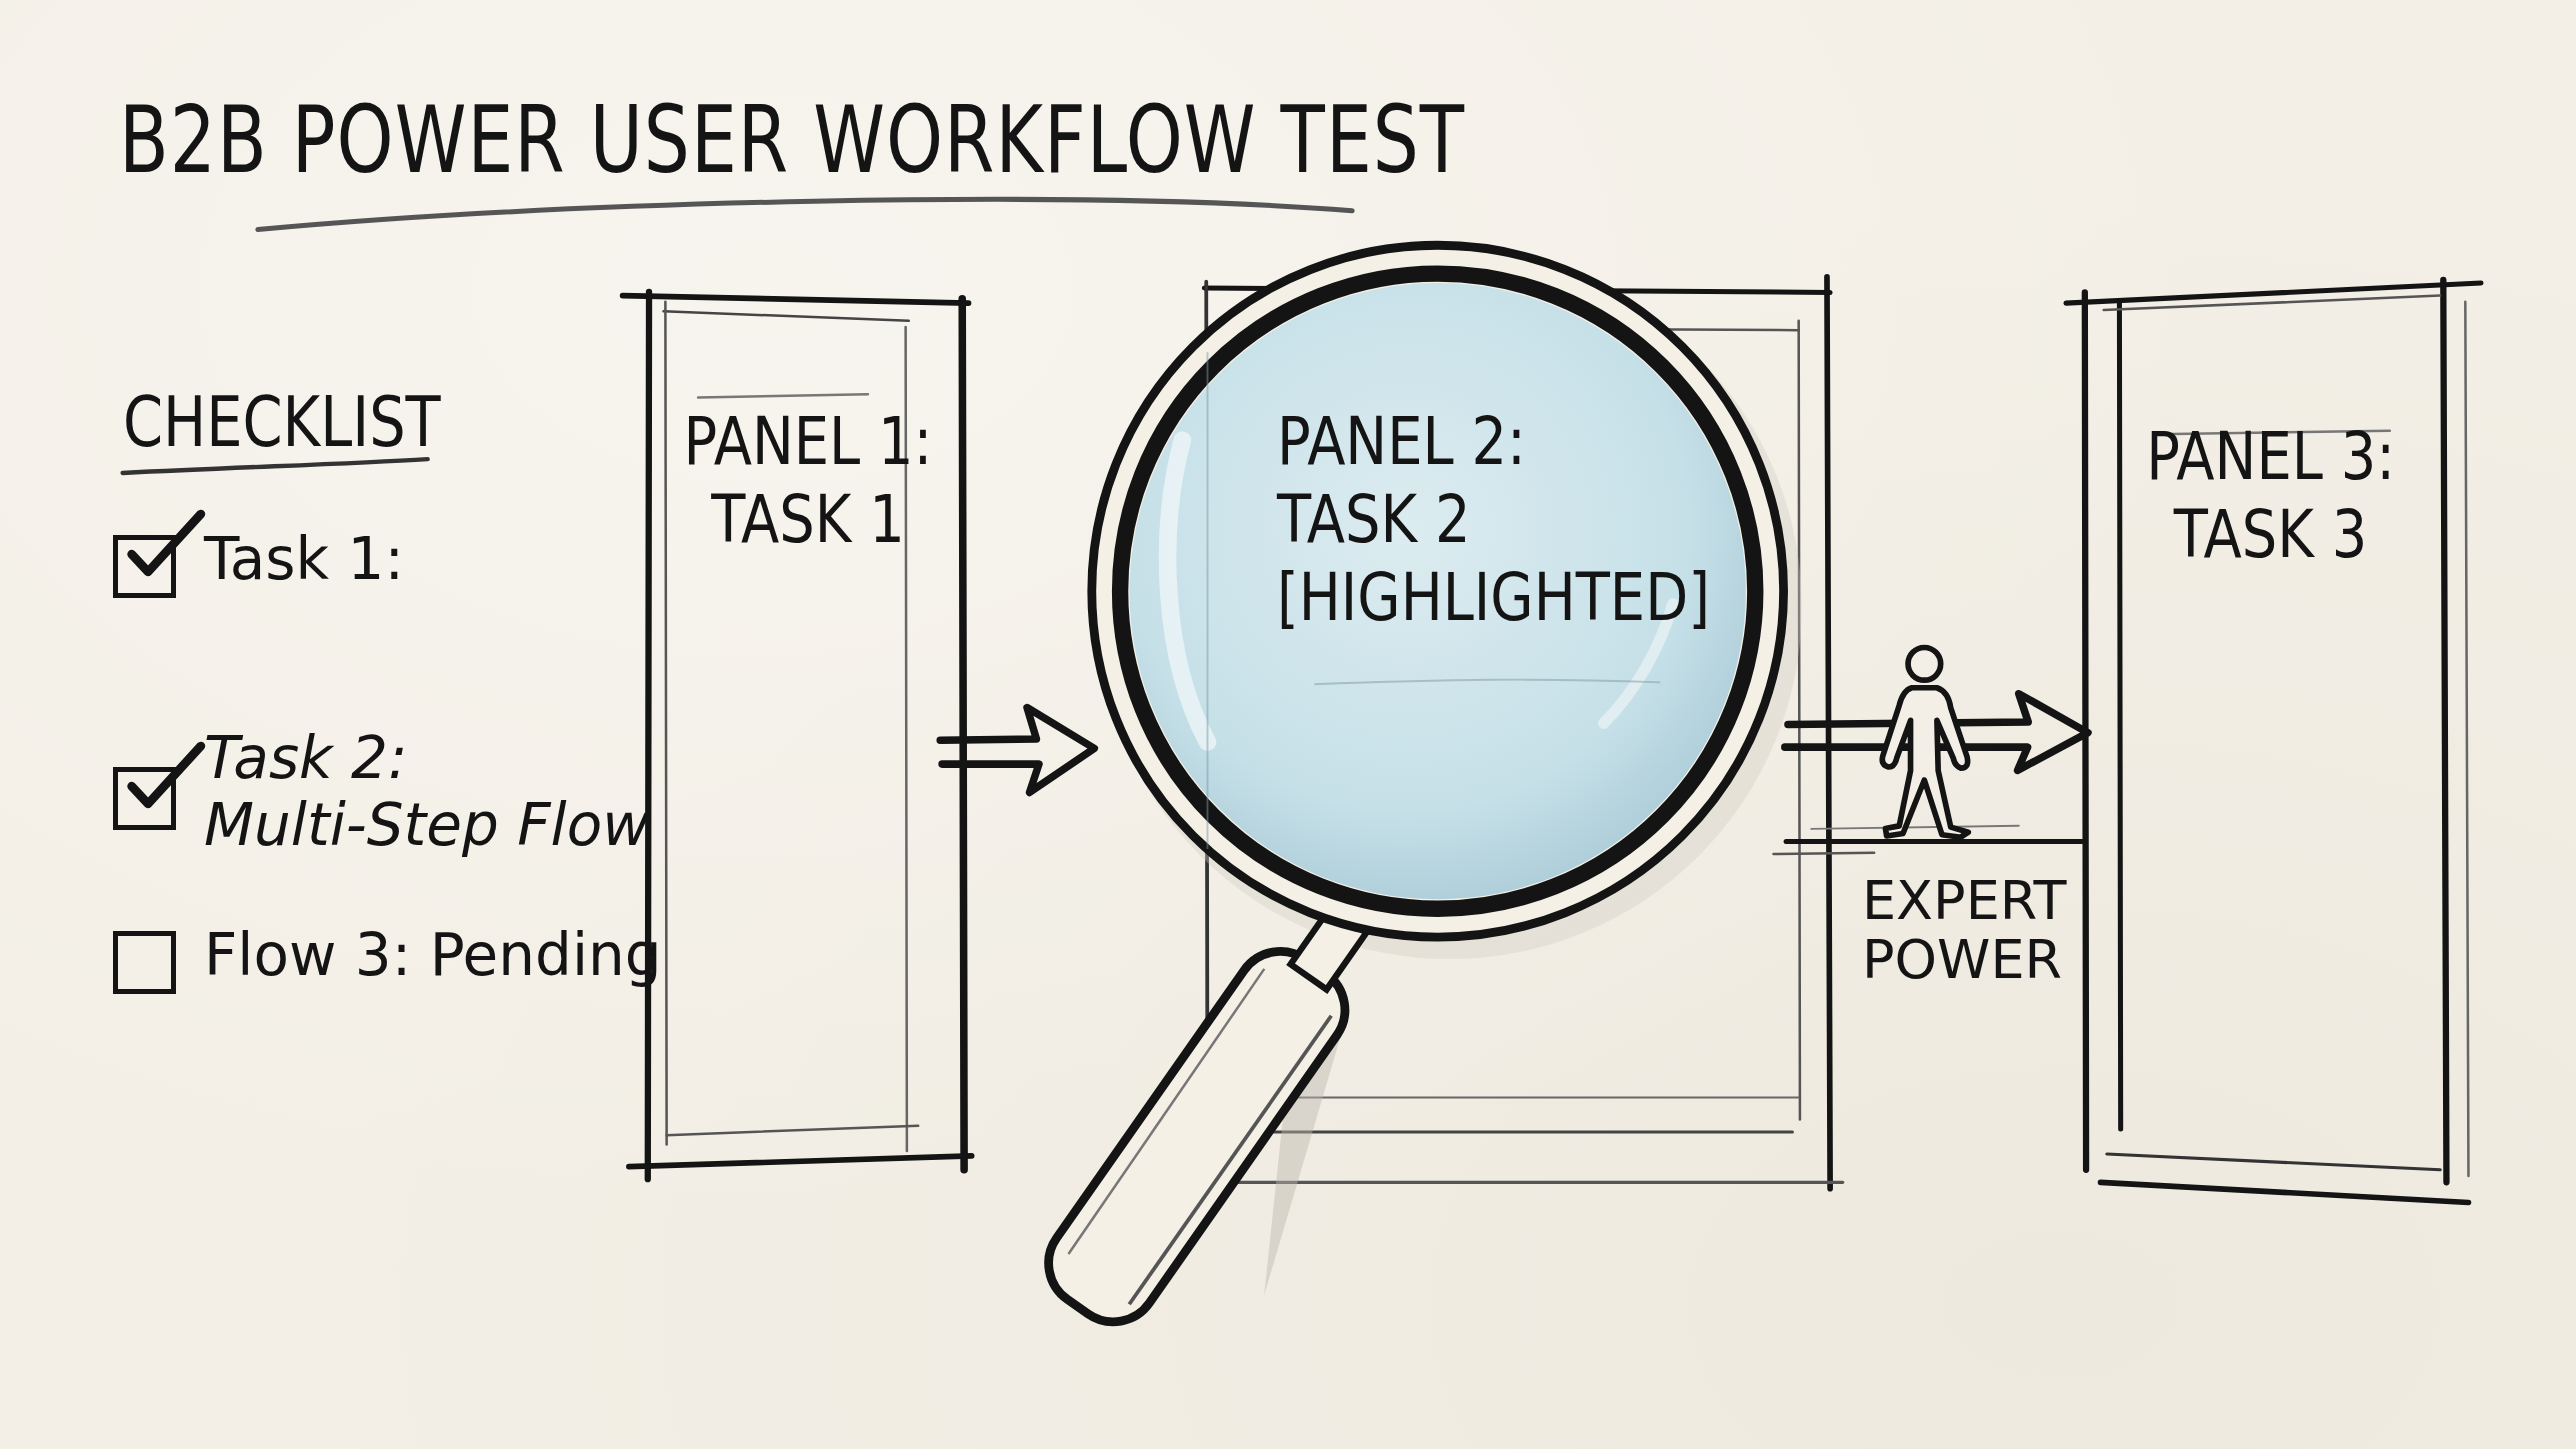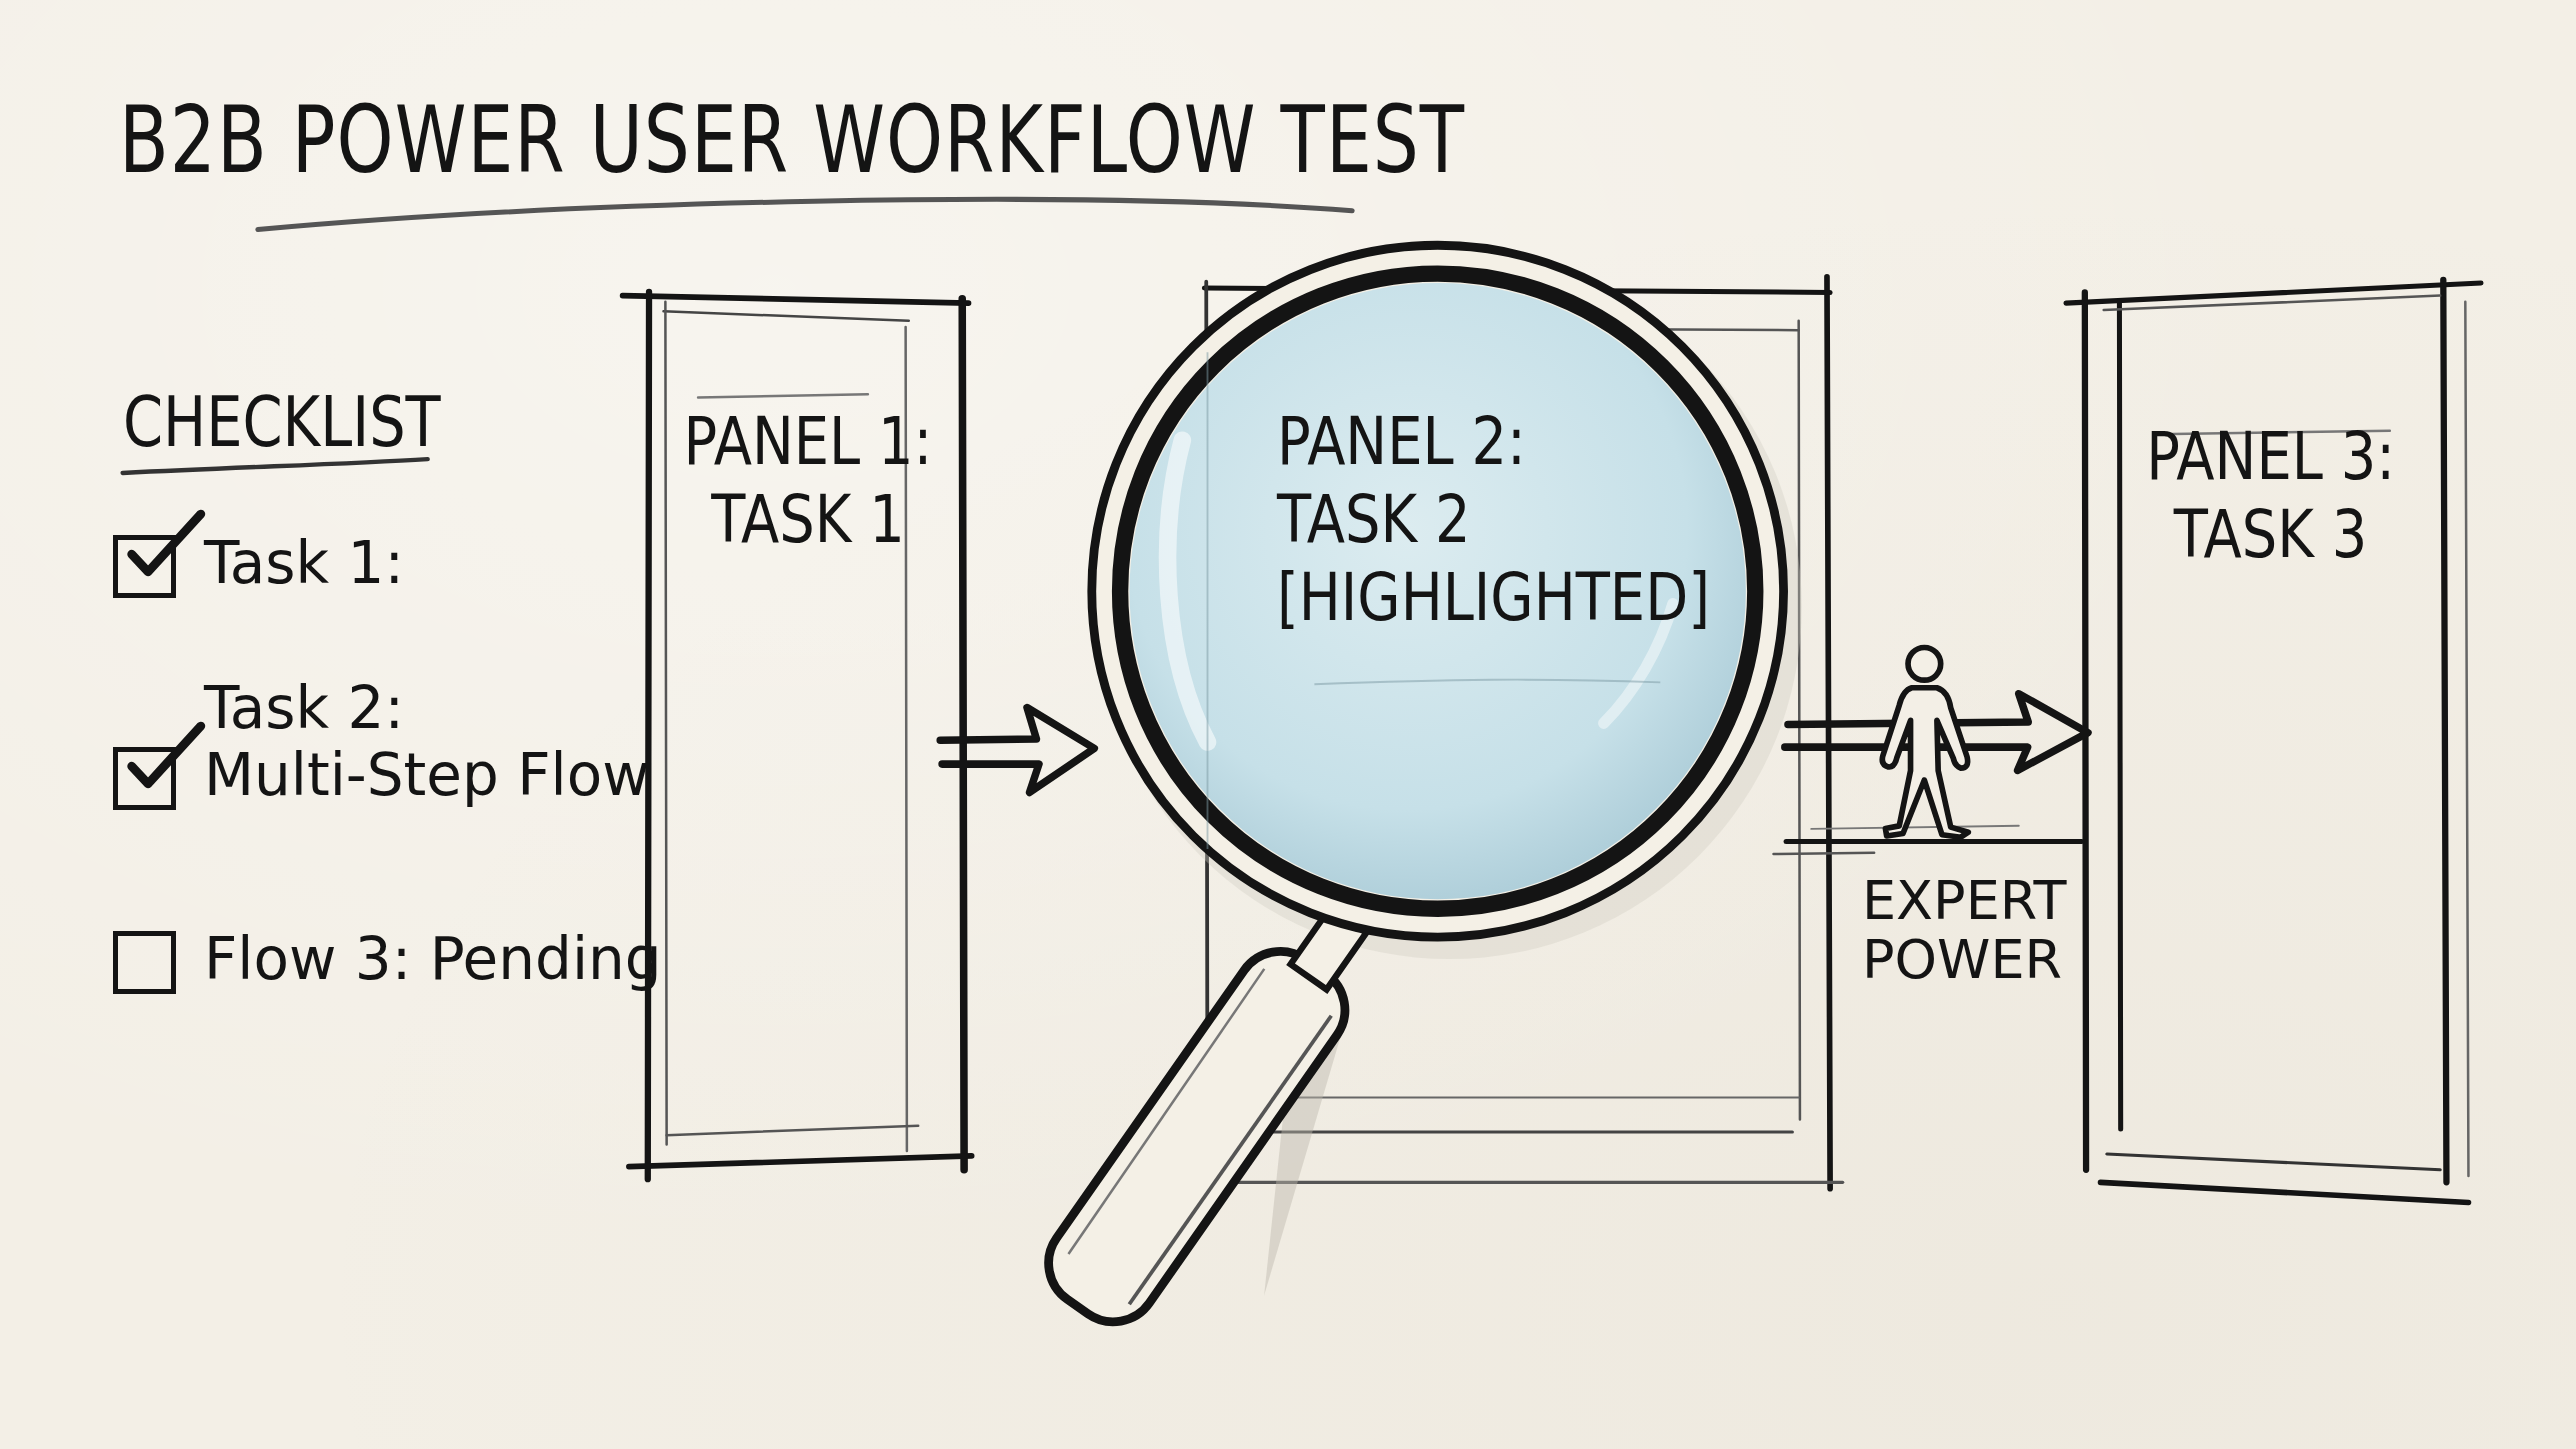--- a/index.html
+++ b/index.html
@@ -22,21 +22,21 @@
     font-size:93px; letter-spacing:1.3px; font-weight:400;
     font-family:"DejaVu Sans", sans-serif;
     transform:scaleX(0.78); transform-origin:left top;
     white-space:nowrap; line-height:1;
   }
   .hand { font-family:"DejaVu Sans", sans-serif; white-space:nowrap; line-height:1; }
   .checklist-title {
     left:123px; top:387px; font-size:70px;
     transform:scaleX(0.82); transform-origin:left top;
   }
-  .check-item { position:absolute; left:113px; display:flex; align-items:flex-end; }
+  .check-item { position:absolute; left:113px; display:flex; align-items:center; }
   .check-box {
     width:63px; height:63px; border:5.7px solid #141414; box-sizing:border-box;
     position:relative; margin-top:12.6px; flex:none;
   }
   .check-mark { position:absolute; left:6.3px; top:-31px; width:82px; height:88px; }
   .check-label { margin-left:28px; font-size:58px; line-height:1.16; }
   .panel-label { font-size:65px; text-align:center; line-height:1.2; transform:scaleX(0.86); }
   .expert-label { font-size:54px; text-align:left; line-height:1.1; }
   svg { overflow:visible; }
 </style>
@@ -60,21 +60,21 @@
     <div class="check-box">
       <svg class="check-mark" viewBox="0 0 130 140">
         <path d="M12 72 L38 100 L122 8" stroke="#141414" stroke-width="14" fill="none" stroke-linecap="round" stroke-linejoin="round"></path>
       </svg>
     </div>
     <div class="check-label hand">
       <div>Task 1:</div>
     </div>
   </div>
 
-  <div class="check-item" style="top:675px;">
+  <div class="check-item" style="top:725px;font-style:italic;">
     <div class="check-box">
       <svg class="check-mark" viewBox="0 0 130 140">
         <path d="M12 72 L38 100 L122 8" stroke="#141414" stroke-width="14" fill="none" stroke-linecap="round" stroke-linejoin="round"></path>
       </svg>
     </div>
     <div class="check-label hand">
       <div>Task 2:</div>
       <div>Multi-Step Flow</div>
     </div>
   </div>

